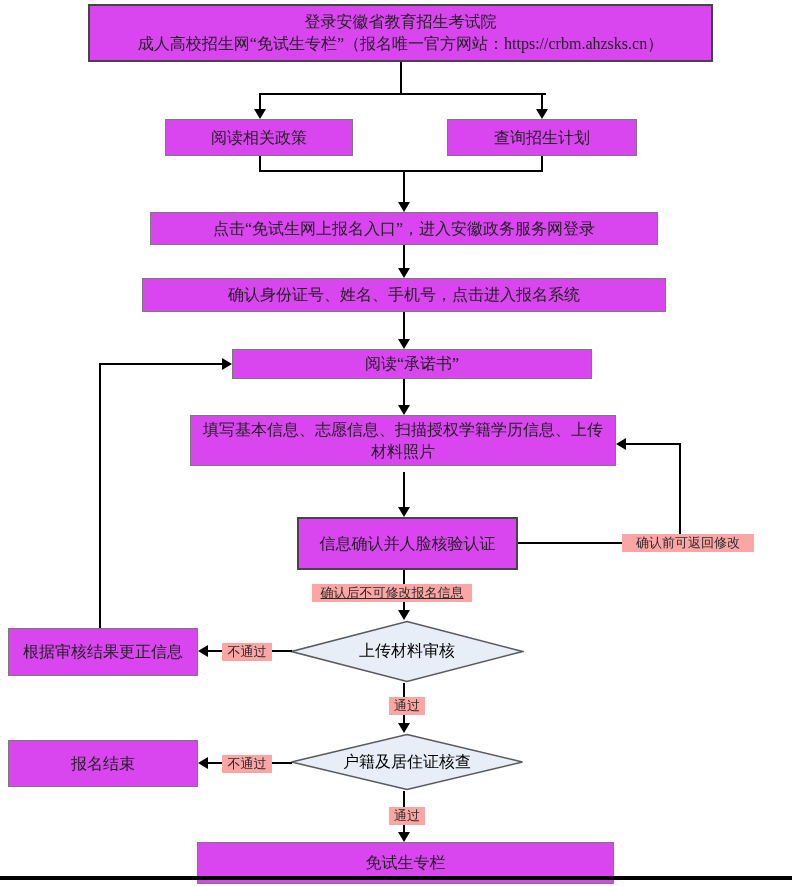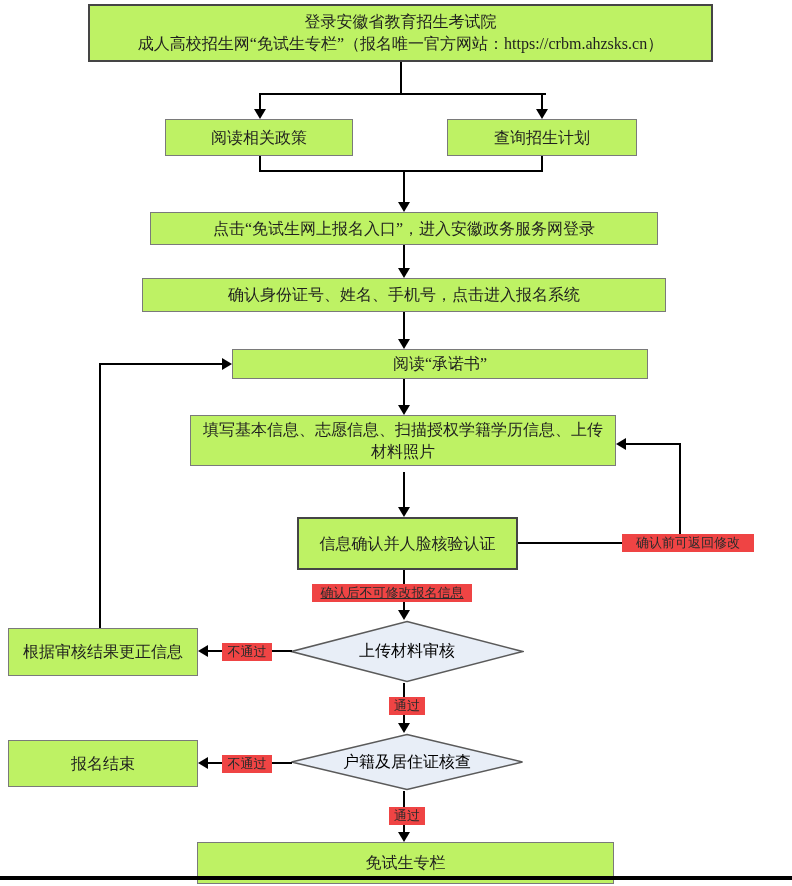--- a/index.html
+++ b/index.html
@@ -6,21 +6,21 @@
   #canvas{
     position:relative;
     width:792px;height:886px;
     background:#ffffff;
     overflow:hidden;
     font-family:"Liberation Serif","DejaVu Serif",serif;
     color:#1f1f1f;
   }
   .node{
     position:absolute;
-    background:#bef264;
+    background:#d946ef;
     border:1px solid #7a7a7a;
     display:flex;
     align-items:center;
     justify-content:center;
     text-align:center;
     font-size:16px;
     line-height:1.35;
     box-sizing:border-box;
     padding:2px 8px;
   }
@@ -30,21 +30,21 @@
     border-left:6px solid transparent;border-right:6px solid transparent;
     border-top:10px solid #000;}
   .ar-left{position:absolute;width:0;height:0;
     border-top:6px solid transparent;border-bottom:6px solid transparent;
     border-right:10px solid #000;}
   .ar-right{position:absolute;width:0;height:0;
     border-top:6px solid transparent;border-bottom:6px solid transparent;
     border-left:10px solid #000;}
   .edge-label{
     position:absolute;
-    background:#ef4444;
+    background:#fca5a5;
     font-size:13px;
     color:#2b2b2b;
     text-align:center;
     line-height:1.2;
     padding:1px 2px;
     white-space:nowrap;
   }
   .diamond-svg{position:absolute;}
   .diamond-text{
     position:absolute;
@@ -64,21 +64,21 @@
   </div>
 
   <div class="node" style="left:165px;top:119px;width:188px;height:37px;">阅读相关政策</div>
 
   <div class="node" style="left:447px;top:119px;width:190px;height:37px;">查询招生计划</div>
 
   <div class="node" style="left:150px;top:212px;width:508px;height:33px;">点击“免试生网上报名入口”，进入安徽政务服务网登录</div>
 
   <div class="node" style="left:142px;top:278px;width:524px;height:34px;">确认身份证号、姓名、手机号，点击进入报名系统</div>
 
-  <div class="node" style="left:232px;top:349px;width:416px;height:30px;">阅读“承诺书”</div>
+  <div class="node" style="left:232px;top:349px;width:360px;height:30px;">阅读“承诺书”</div>
 
   <div class="node" style="left:190px;top:415px;width:426px;height:51px;">填写基本信息、志愿信息、扫描授权学籍学历信息、上传材料照片</div>
 
   <div class="node emph" style="left:297px;top:517px;width:221px;height:53px;">信息确认并人脸核验认证</div>
 
   <svg class="diamond-svg" style="left:290px;top:620px;" width="234" height="63">
     <polygon points="117,1.5 232.5,31.5 117,61.5 1.5,31.5" fill="#e8eef7" stroke="#5a5a5a" stroke-width="1.5"></polygon>
   </svg>
   <div class="diamond-text" style="left:290px;top:620px;width:234px;height:63px;">上传材料审核</div>
 

